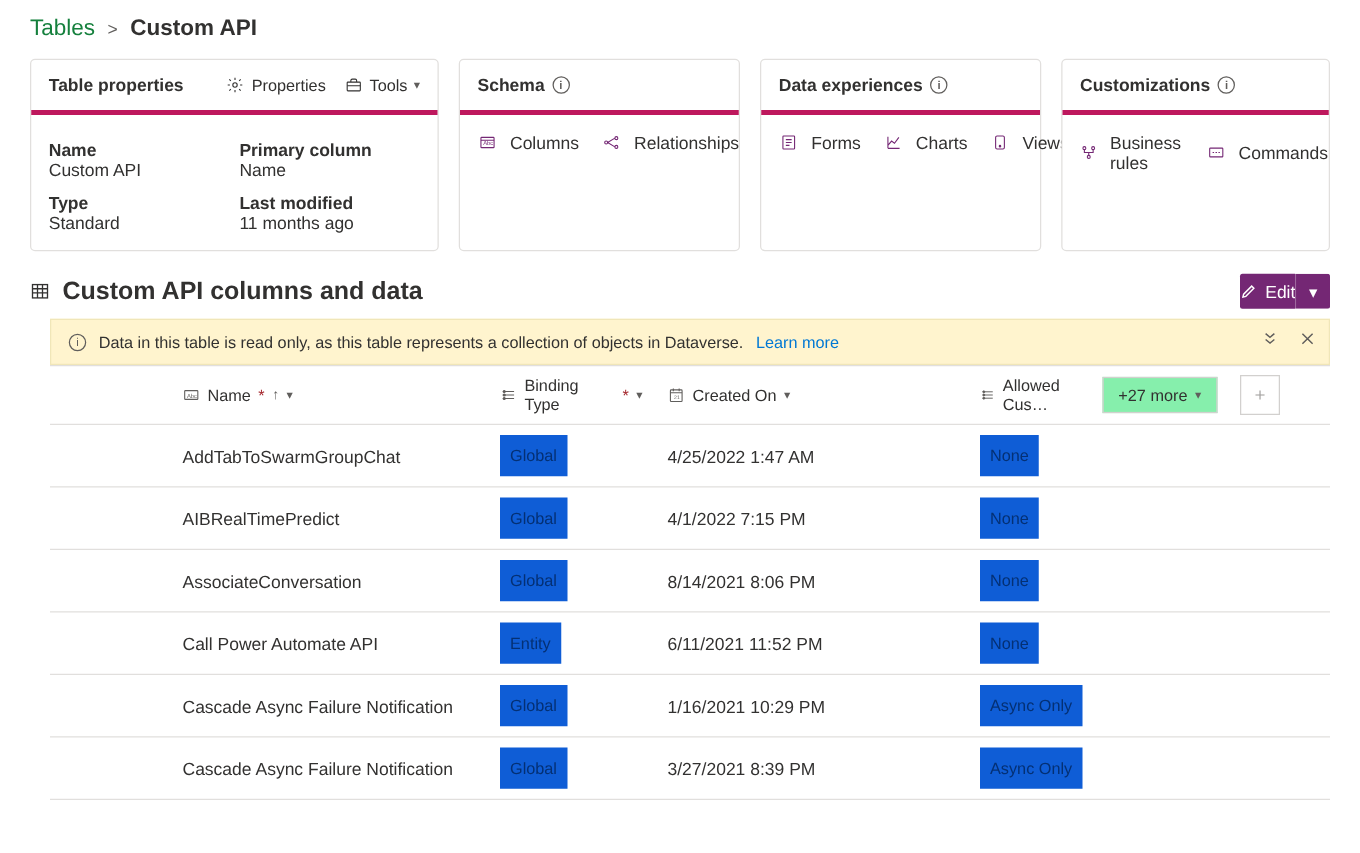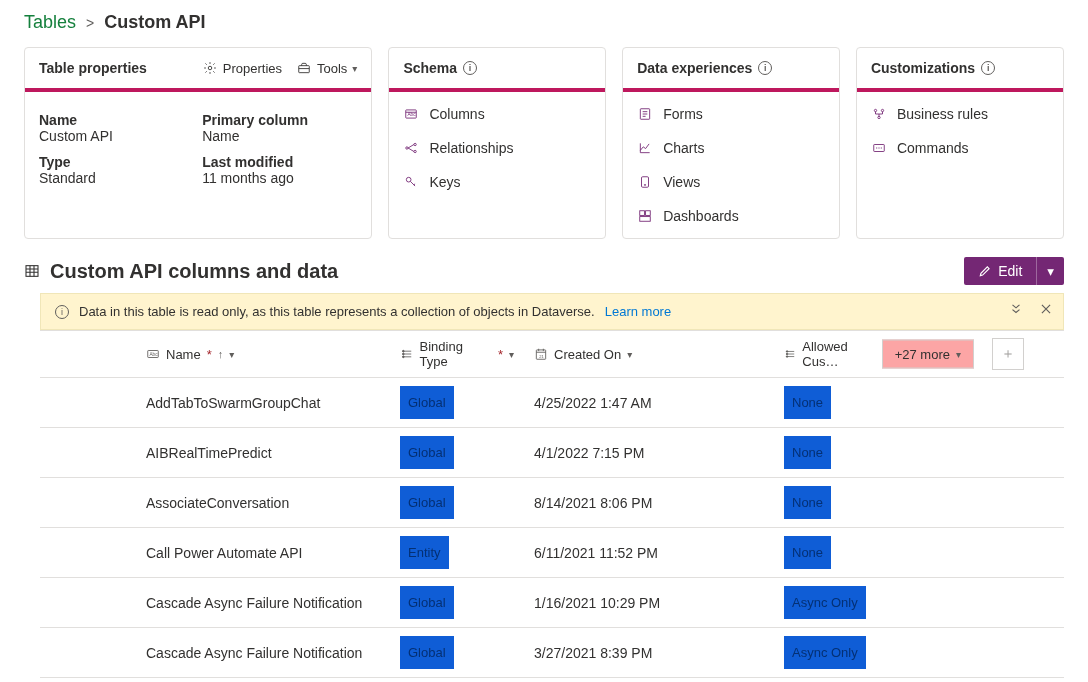--- a/index.html
+++ b/index.html
@@ -16,39 +16,39 @@
 .card4 { width:215px; }
 .card-head { display:flex; align-items:center; justify-content:space-between; padding:12px 14px; border-bottom:4px solid #be185d; }
 .card-title { font-weight:600; font-size:14px; display:flex; align-items:center; gap:6px; }
 .info-icon { width:14px; height:14px; border:1px solid #605e5c; border-radius:50%; display:inline-flex; align-items:center; justify-content:center; font-size:9px; color:#605e5c; }
 .card-actions { display:flex; gap:14px; font-size:13px; color:#323130; }
 .card-action { display:flex; align-items:center; gap:5px; cursor:pointer; }
 .card-body { padding:14px; }
 .kv-grid { display:grid; grid-template-columns:1fr 1fr; row-gap:4px; column-gap:8px; }
 .kv-label { font-weight:600; font-size:14px; margin-top:6px; }
 .kv-val { font-size:14px; color:#323130; }
-.item-list { display:flex; flex-direction:column; gap:18px; }
+.item-list { display:flex; flex-direction:row; gap:18px; }
 .list-item { display:flex; align-items:center; gap:10px; cursor:pointer; font-size:14px; }
 .icon-box { width:16px; height:16px; display:inline-flex; align-items:center; justify-content:center; }
 svg { display:block; }
 
 .data-head { display:flex; align-items:center; justify-content:space-between; margin-bottom:8px; }
 .data-title { display:flex; align-items:center; gap:10px; font-weight:600; font-size:20px; }
 .edit-group { display:flex; }
-.edit-btn { background:#742774; color:#fff; border:none; padding:6px 14px; display:flex; align-items:center; gap:6px; font-size:14px; cursor:pointer; border-radius:2px 0 0 2px; }
+.edit-btn { background:#742774; color:#fff; border:none; padding:6px 0; display:flex; align-items:center; gap:6px; font-size:14px; cursor:pointer; border-radius:2px 0 0 2px; }
 .edit-chev { background:#742774; color:#fff; border:none; border-left:1px solid rgba(255,255,255,0.3); padding:6px 10px; cursor:pointer; border-radius:0 2px 2px 0; }
 
 .banner { background:#FFF4CE; border:1px solid #f0e6b8; margin:0 0 0 16px; padding:10px 14px; display:flex; align-items:center; gap:10px; font-size:13px; color:#323130; position:relative; }
 .banner .learn { color:#0078d4; cursor:pointer; }
 .banner-controls { position:absolute; right:10px; top:8px; display:flex; gap:16px; color:#605e5c; }
 
 .table-wrap { margin-left:16px; }
 .grid-container { position:relative; }
 .grid-header { display:flex; border-bottom:1px solid #e1dfdd; border-top:1px solid #e1dfdd; position:relative; }
-.more-pill { position:absolute; right:90px; top:50%; transform:translateY(-50%); background:#fca5a5; border:1px solid #d2d0ce; padding:6px 12px; font-size:13px; display:flex; align-items:center; gap:6px; cursor:pointer; z-index:2; }
+.more-pill { position:absolute; right:90px; top:50%; transform:translateY(-50%); background:#86efac; border:1px solid #d2d0ce; padding:6px 12px; font-size:13px; display:flex; align-items:center; gap:6px; cursor:pointer; z-index:2; }
 .add-col { position:absolute; right:40px; top:50%; transform:translateY(-50%); width:32px; height:32px; border:1px solid #d2d0ce; background:#fff; display:flex; align-items:center; justify-content:center; cursor:pointer; color:#a19f9d; z-index:2; }
 .col { padding:8px 10px; font-size:13px; display:flex; align-items:center; gap:6px; }
 .col-gutter { width:96px; flex:0 0 96px; }
 .col-name { width:254px; flex:0 0 254px; }
 .col-binding { width:134px; flex:0 0 134px;align-items:center; }
 .col-created { width:250px; flex:0 0 250px; }
 .col-allowed { width:124px; flex:0 0 124px; }
 .req-star { color:#a4262c; }
 .sort-arrow { color:#605e5c; font-size:11px; }
 .chev { color:#605e5c; font-size:10px; }

